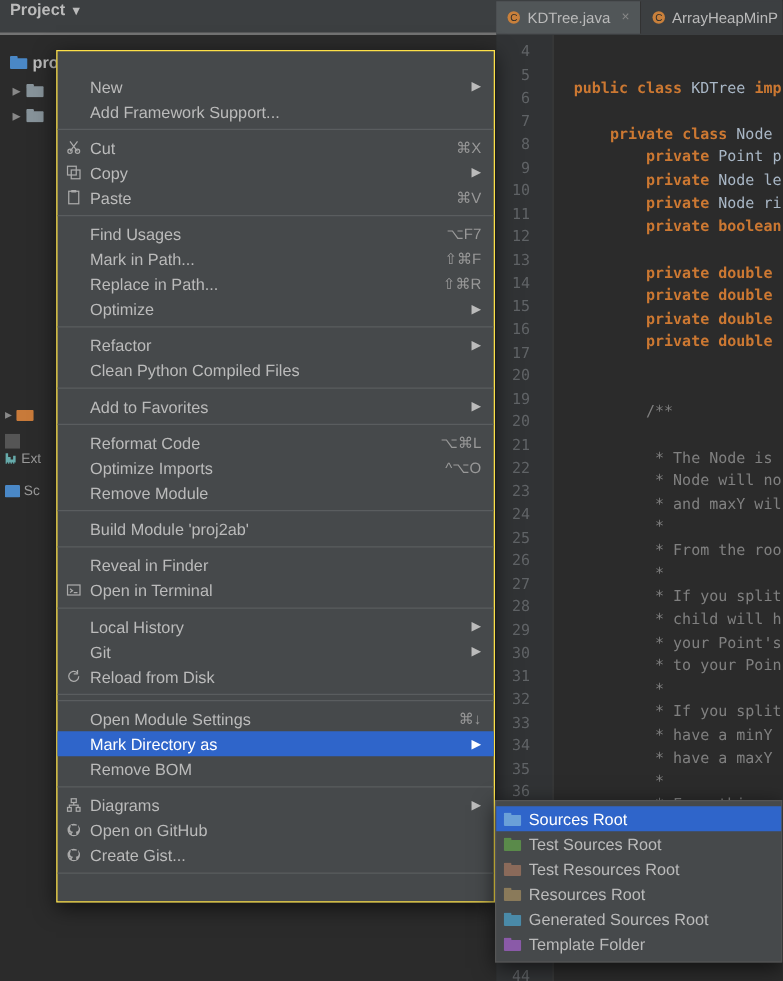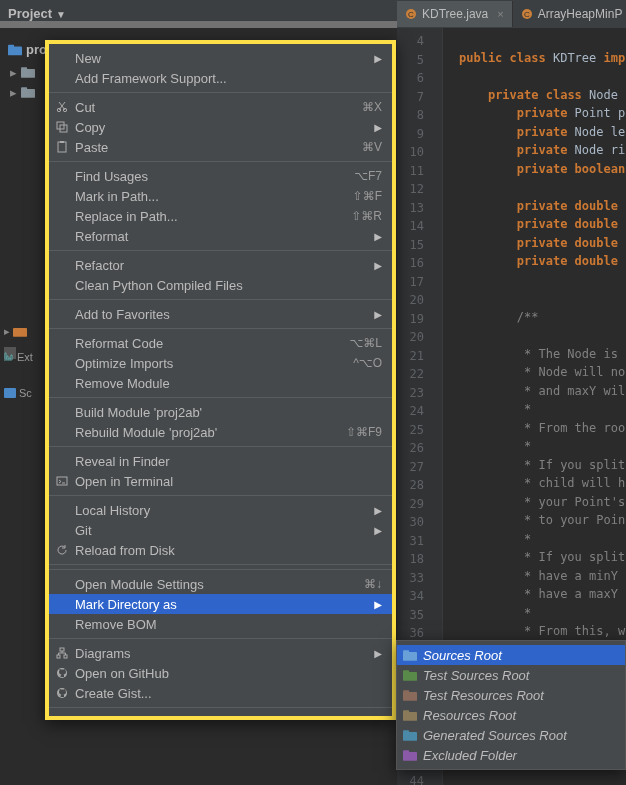--- a/index.html
+++ b/index.html
@@ -8,23 +8,23 @@
   background: #2b2b2b;
   font-family: -apple-system, "Helvetica Neue", Arial, sans-serif;
   font-size: 13px;
   color: #bbbbbb;
   overflow: hidden;
   position: relative;
 }
 .toolbar {
   height: 28px;
   background: #3c3f41;
-  border-bottom: 7px solid #737373;
+  border-bottom: 2px solid #737373;
   display: flex;
-  align-items: flex-end;
+  align-items: flex-start;
 }
 .project-label {
   padding: 0 8px;
   color: #bbbbbb;
   font-weight: bold;
 }
 .project-label .drop { font-size: 10px; margin-left: 4px; }
 .toolbar-spacer { flex: 1; }
 .toolbar-icons { display: flex; gap: 6px; padding-right: 8px; align-items: center; }
 .toolbar-icons svg { width: 14px; height: 14px; fill: #aaa; }
@@ -97,34 +97,34 @@
 }
 .code {
   position: absolute;
   left: 459px; top: 28px;
   right: 0;
   bottom: 0;
   font-family: "Menlo", "Consolas", monospace;
   font-size: 12px;
   color: #a9b7c6;
   white-space: pre;
-  padding-top: 4px;
+  padding-top: 16px;
 }
 .code div { height: 18.5px; }
 .kw { color: #cc7832; font-weight: bold; }
 .cls { color: #a9b7c6; }
 .cm { color: #808080; }
 .ctx-menu {
   position: absolute;
   left: 45px; top: 40px;
   width: 351px;
   background: #46494b;
-  border: 4px solid #fde047;
+  border: 1px solid #fde047;
   box-shadow: 0 4px 16px rgba(0,0,0,0.6);
-  padding: 4px 0;
+  padding: 18px 0;
 }
 .mi {
   display: flex;
   align-items: center;
   height: 20px;
   padding-left: 26px;
   padding-right: 10px;
   color: #bbb;
   position: relative;
 }
@@ -135,21 +135,21 @@
 .sep { height: 1px; background: #5a5d5f; margin: 4px 0; }
 .submenu {
   position: absolute;
   left: 396px; top: 640px;
   width: 230px;
   background: #46494b;
   border: 1px solid #555;
   box-shadow: 0 4px 16px rgba(0,0,0,0.6);
   padding: 4px 0;
 }
-.submenu .mi { padding-left: 26px; font-style: italic; }
+.submenu .mi { padding-left: 26px; }
 </style>
 </head>
 <body>
 
 <div class="toolbar">
   <div class="project-label">
     <span>Project</span><span class="drop">▼</span>
   </div>
   <div class="toolbar-spacer"></div>
   <div class="toolbar-icons">
@@ -215,21 +215,21 @@
       <span style="color:#888">▸</span>
       <svg width="14" height="11" viewBox="0 0 16 12">
         <rect x="0" y="2" width="16" height="10" fill="#c87a3a" rx="1"></rect>
       </svg>
     </div>
   <div style="position:absolute;top:22px">
       <svg width="12" height="12">
         <rect width="12" height="12" fill="#555"></rect>
       </svg>
     </div>
-  <div style="position:absolute;top:26px">
+  <div style="position:absolute;top:36px">
       <svg width="10" height="10">
         <path d="M1 9V1h1v7M3 9V4h1v4M5 9V6h1v2M7 9V3h1v5" stroke="#6aa" stroke-width="1"></path>
       </svg>
       <span>Ext</span>
     </div>
   <div style="position:absolute;top:62px">
       <svg width="12" height="10">
         <rect x="0" y="0" width="12" height="10" fill="#4a88c7" rx="1"></rect>
       </svg>
       <span>Sc</span>
@@ -258,21 +258,21 @@
     <div>22</div>
     <div>23</div>
     <div>24</div>
     <div>25</div>
     <div>26</div>
     <div>27</div>
     <div>28</div>
     <div>29</div>
     <div>30</div>
     <div>31</div>
-    <div>18</div>
+    <div>32</div>
     <div>33</div>
     <div>34</div>
     <div>35</div>
     <div>36</div>
     <div>37</div>
     <div>38</div>
     <div>39</div>
     <div>40</div>
     <div>41</div>
     <div>42</div>
@@ -329,21 +329,21 @@
     </div>
     <div class="mi">
       <span>Mark in Path...</span>
       <span class="sc">⇧⌘F</span>
     </div>
     <div class="mi">
       <span>Replace in Path...</span>
       <span class="sc">⇧⌘R</span>
     </div>
     <div class="mi">
-      <span>Reformat</span>
+      <span>Optimize</span>
       <span class="arr">▶</span>
     </div>
     <div class="sep"></div>
     <div class="mi">
       <span>Refactor</span>
       <span class="arr">▶</span>
     </div>
     <div class="mi">
       <span>Clean Python Compiled Files</span>
     </div>
@@ -360,24 +360,20 @@
     <div class="mi">
       <span>Optimize Imports</span>
       <span class="sc">^⌥O</span>
     </div>
     <div class="mi">
       <span>Remove Module</span>
     </div>
     <div class="sep"></div>
     <div class="mi">
       <span>Build Module 'proj2ab'</span>
-    </div>
-    <div class="mi">
-      <span>Rebuild Module 'proj2ab'</span>
-      <span class="sc">⇧⌘F9</span>
     </div>
     <div class="sep"></div>
     <div class="mi">
       <span>Reveal in Finder</span>
     </div>
     <div class="mi">
       <span class="ico">
         <svg width="12" height="12" viewBox="0 0 12 12">
           <rect x="1" y="2" width="10" height="8" fill="none" stroke="#aaa"></rect>
           <path d="M3 5l2 1.5L3 8M6 8h3" stroke="#aaa" fill="none"></path>
@@ -496,15 +492,15 @@
       </span>
       <span>Generated Sources Root</span>
     </div>
     <div class="mi">
       <span class="ico">
         <svg width="14" height="11" viewBox="0 0 16 12">
           <rect x="0" y="2" width="16" height="10" fill="#8a5aa8" rx="1"></rect>
           <rect x="0" y="0" width="7" height="3" fill="#8a5aa8" rx="1"></rect>
         </svg>
       </span>
-      <span>Excluded Folder</span>
+      <span>Template Folder</span>
     </div>
   </div>
 
 </body></html>

